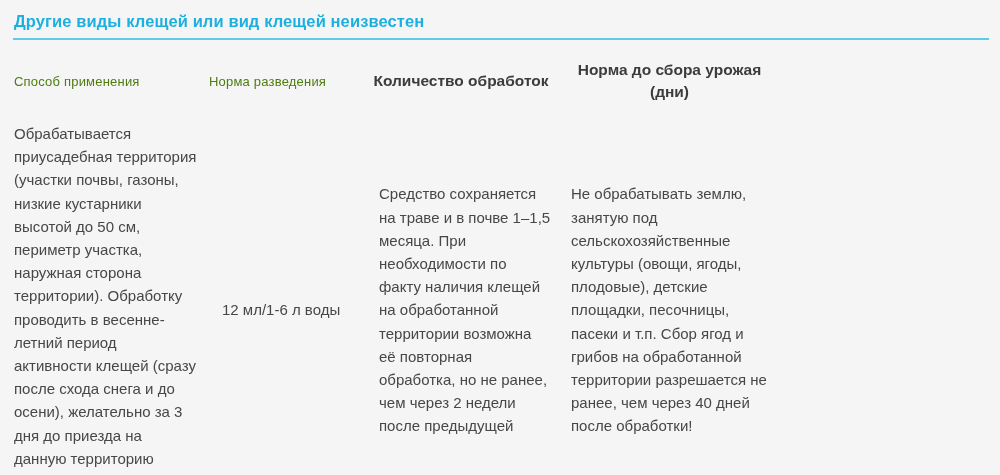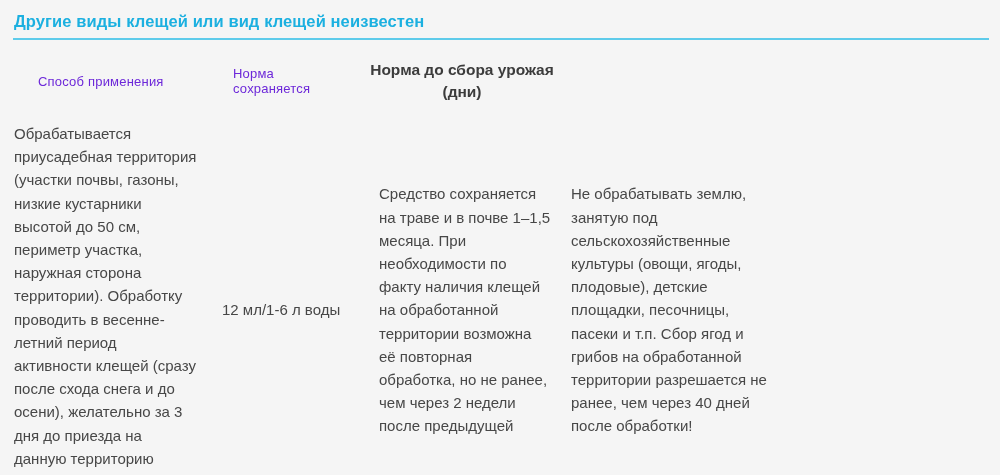--- a/index.html
+++ b/index.html
@@ -36,23 +36,22 @@
     width: 1000px;
   }
   .head-row {
     margin-top: 12px;
     align-items: center;
     min-height: 58px;
   }
   .th-small {
     font-size: 13px;
     font-weight: normal;
-    color: #6d28d9;
+    color: #4d7c0f;
     letter-spacing: 0.2px;
-    margin-left: 24px;
   }
   .th-bold {
     font-size: 15.5px;
     font-weight: bold;
     color: #3c3c3c;
     text-align: center;
     line-height: 1.45;
   }
   .c1 { padding-left: 10px; padding-right: 12px; }
   .c2 { padding-left: 0px;  padding-right: 10px; }
@@ -80,21 +79,22 @@
 
 <div class="page">
 
   <div class="section-header">
     <div class="section-title">Другие виды клещей или вид клещей неизвестен</div>
   </div>
   <div class="title-rule"></div>
 
   <div class="grid head-row">
     <div class="th-small c1">Способ применения</div>
-    <div class="th-small c2">Норма сохраняется</div>
+    <div class="th-small c2">Норма разведения</div>
+    <div class="th-bold th-c4">Количество обработок</div>
     <div class="th-bold th-c5">Норма до сбора урожая (дни)</div>
   </div>
 
   <div class="grid body-row">
     <div class="cell cell-method c1">Обрабатывается приусадебная территория (участки почвы, газоны, низкие кустарники высотой до 50 см, периметр участка, наружная сторона территории). Обработку проводить в весенне-летний период активности клещей (сразу после схода снега и до осени), желательно за 3 дня до приезда на данную территорию людей</div>
     <div class="cell c2-body">12 мл/1-6 л воды</div>
     <div class="cell c4">Средство сохраняется на траве и в почве 1–1,5 месяца. При необходимости по факту наличия клещей на обработанной территории возможна её повторная обработка, но не ранее, чем через 2 недели после предыдущей</div>
     <div class="cell c5">Не обрабатывать землю, занятую под сельскохозяйственные культуры (овощи, ягоды, плодовые), детские площадки, песочницы, пасеки и т.п. Сбор ягод и грибов на обработанной территории разрешается не ранее, чем через 40 дней после обработки!</div>
   </div>
 

